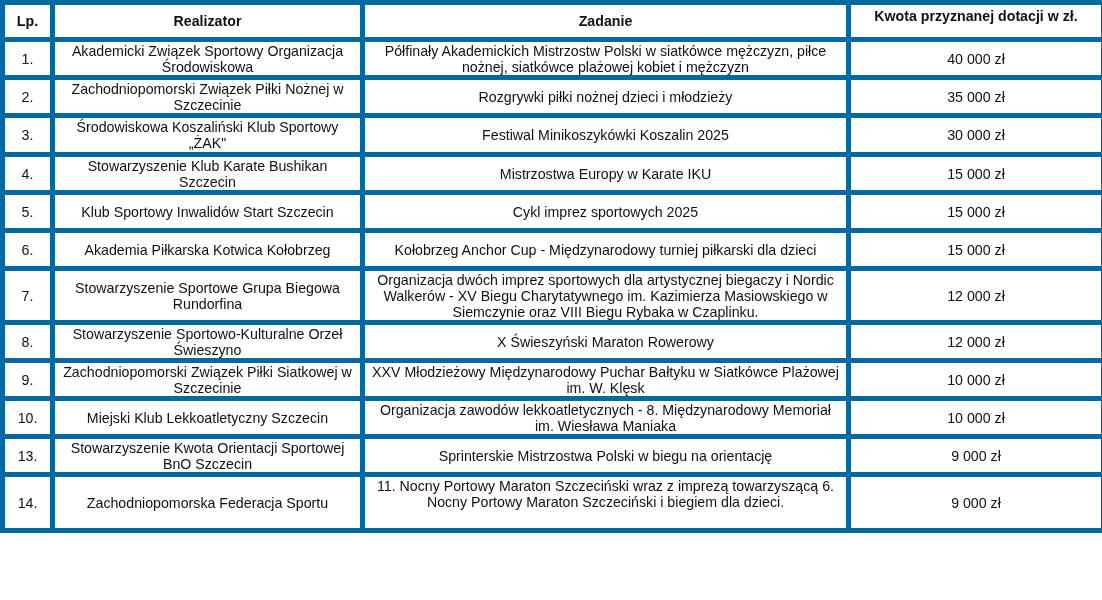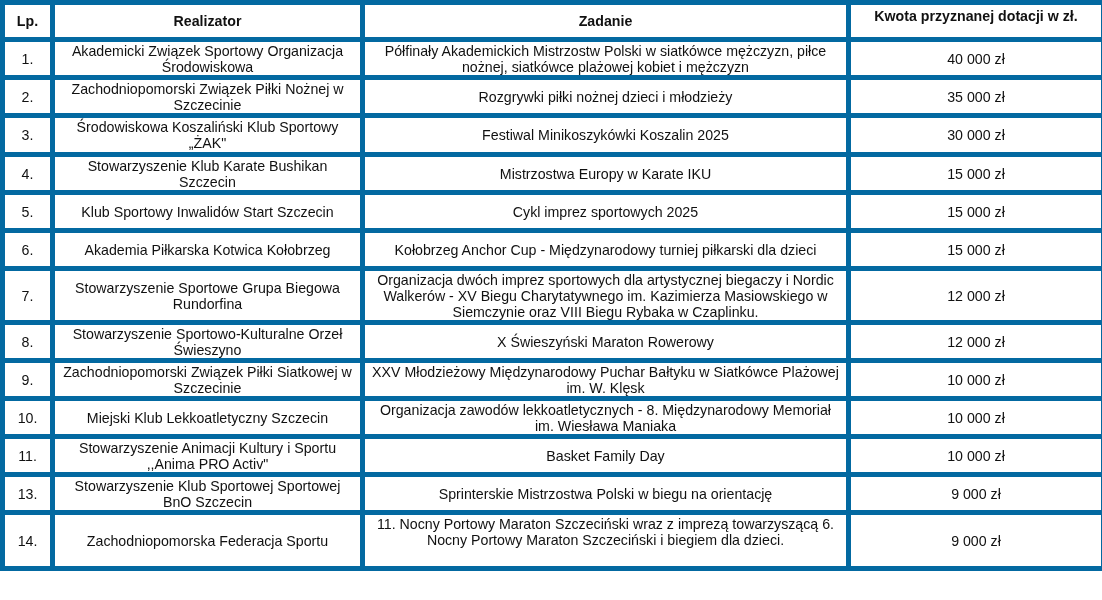--- a/index.html
+++ b/index.html
@@ -128,28 +128,22 @@
       <td class="task">XXV Młodzieżowy Międzynarodowy Puchar Bałtyku w Siatkówce Plażowej im. W. Klęsk</td>
       <td>10 000 zł</td>
     </tr>
     <tr class="h-38">
       <td>10.</td>
       <td>Miejski Klub Lekkoatletyczny Szczecin</td>
       <td class="task">Organizacja zawodów lekkoatletycznych - 8. Międzynarodowy Memoriał im. Wiesława Maniaka</td>
       <td>10 000 zł</td>
     </tr>
     <tr class="h-38">
-      <td>11.</td>
-      <td>Stowarzyszenie Animacji Kultury i Sportu ,,Anima PRO Activ"</td>
-      <td class="task">Basket Family Day</td>
-      <td>10 000 zł</td>
-    </tr>
-    <tr class="h-38">
       <td>13.</td>
-      <td>Stowarzyszenie Klub Sportowej Sportowej BnO Szczecin</td>
+      <td>Stowarzyszenie Kwota Orientacji Sportowej BnO Szczecin</td>
       <td class="task">Sprinterskie Mistrzostwa Polski w biegu na orientację</td>
       <td>9 000 zł</td>
     </tr>
     <tr class="h-last">
       <td>14.</td>
       <td>Zachodniopomorska Federacja Sportu</td>
       <td class="task last">11. Nocny Portowy Maraton Szczeciński wraz z imprezą towarzyszącą 6. Nocny Portowy Maraton Szczeciński i biegiem dla dzieci.</td>
       <td>9 000 zł</td>
     </tr>
   </tbody>

